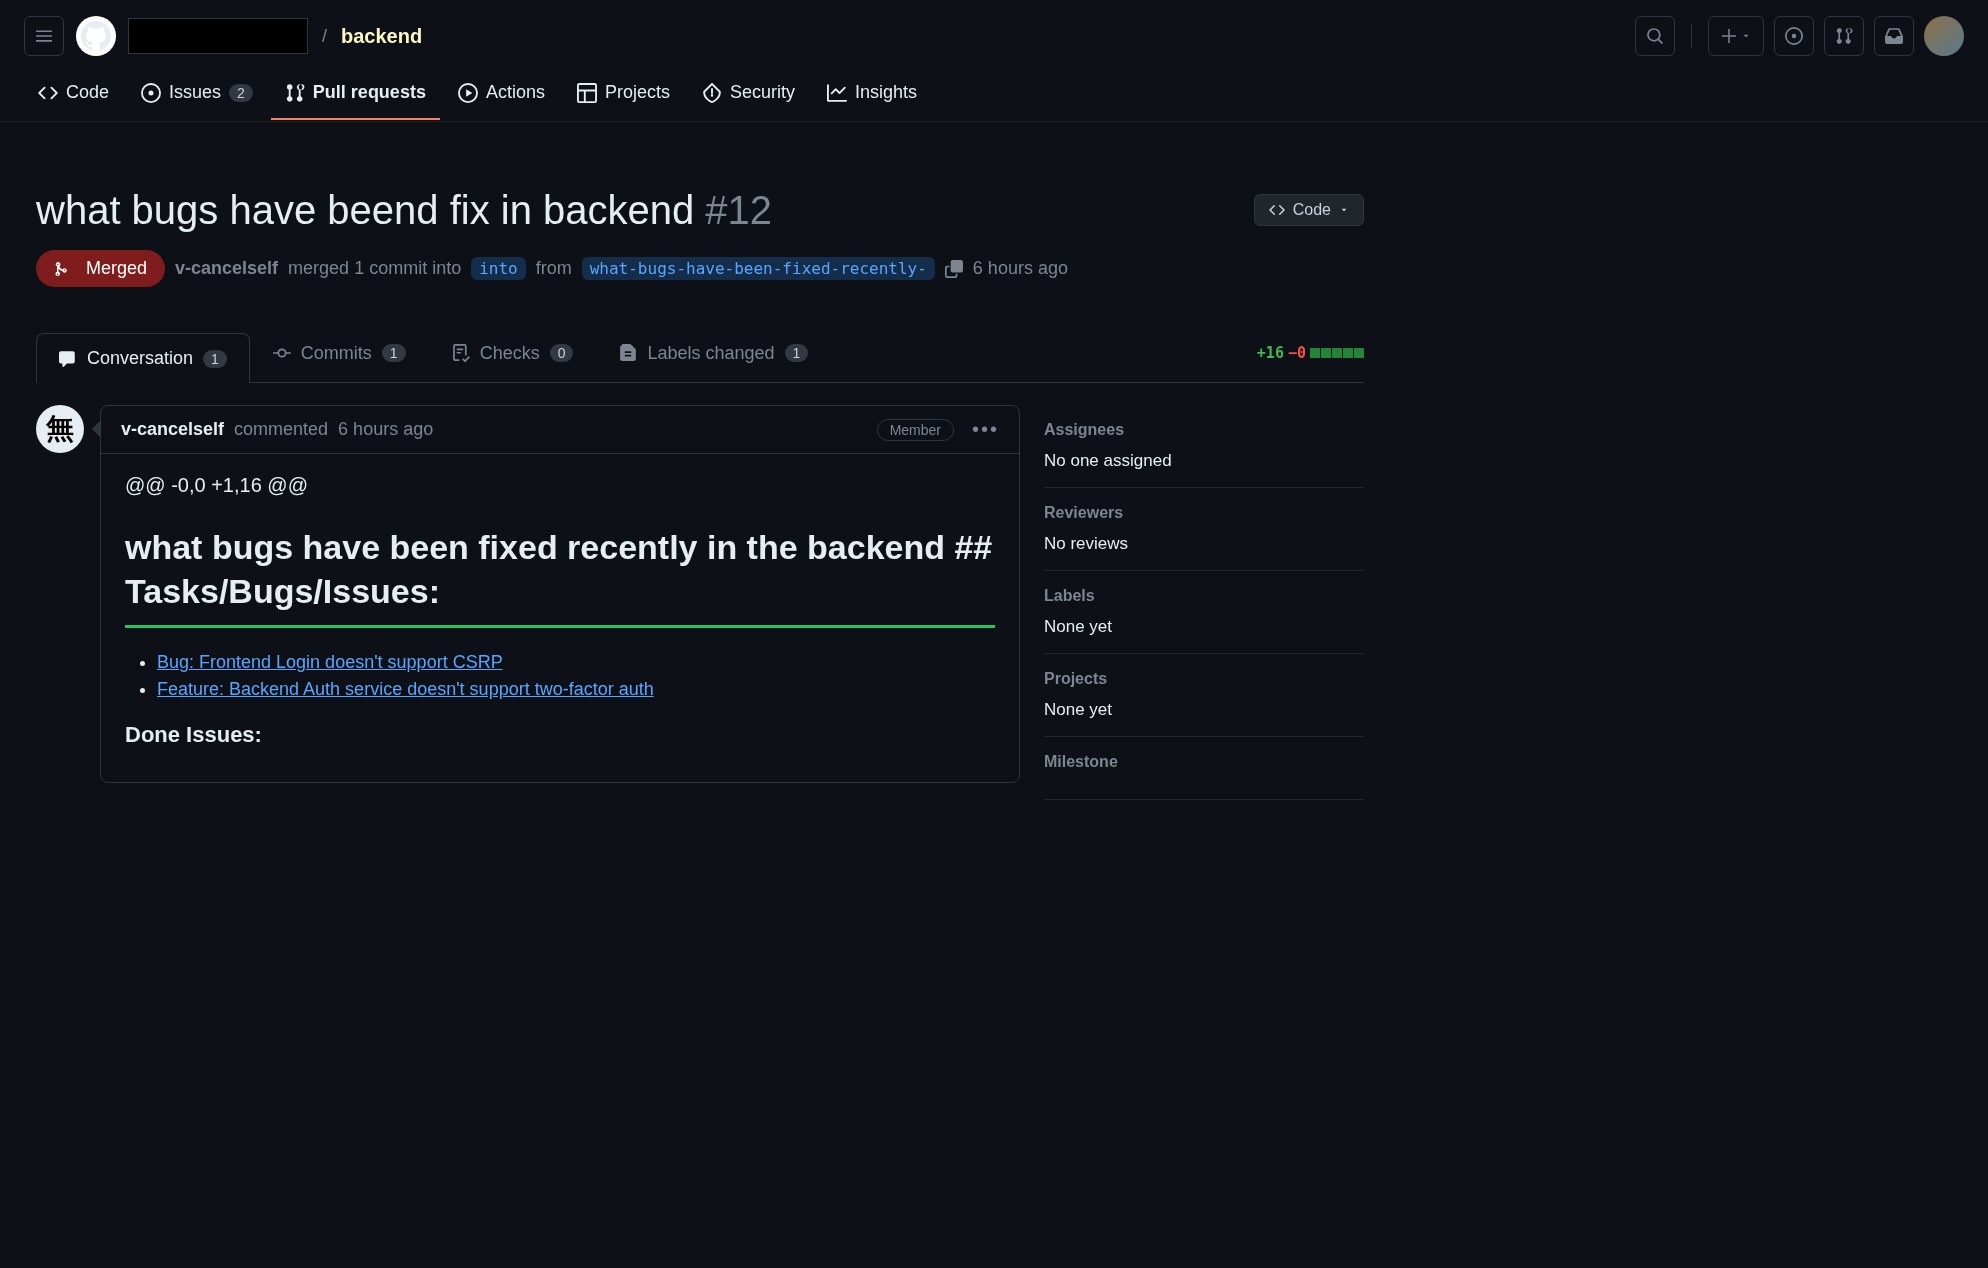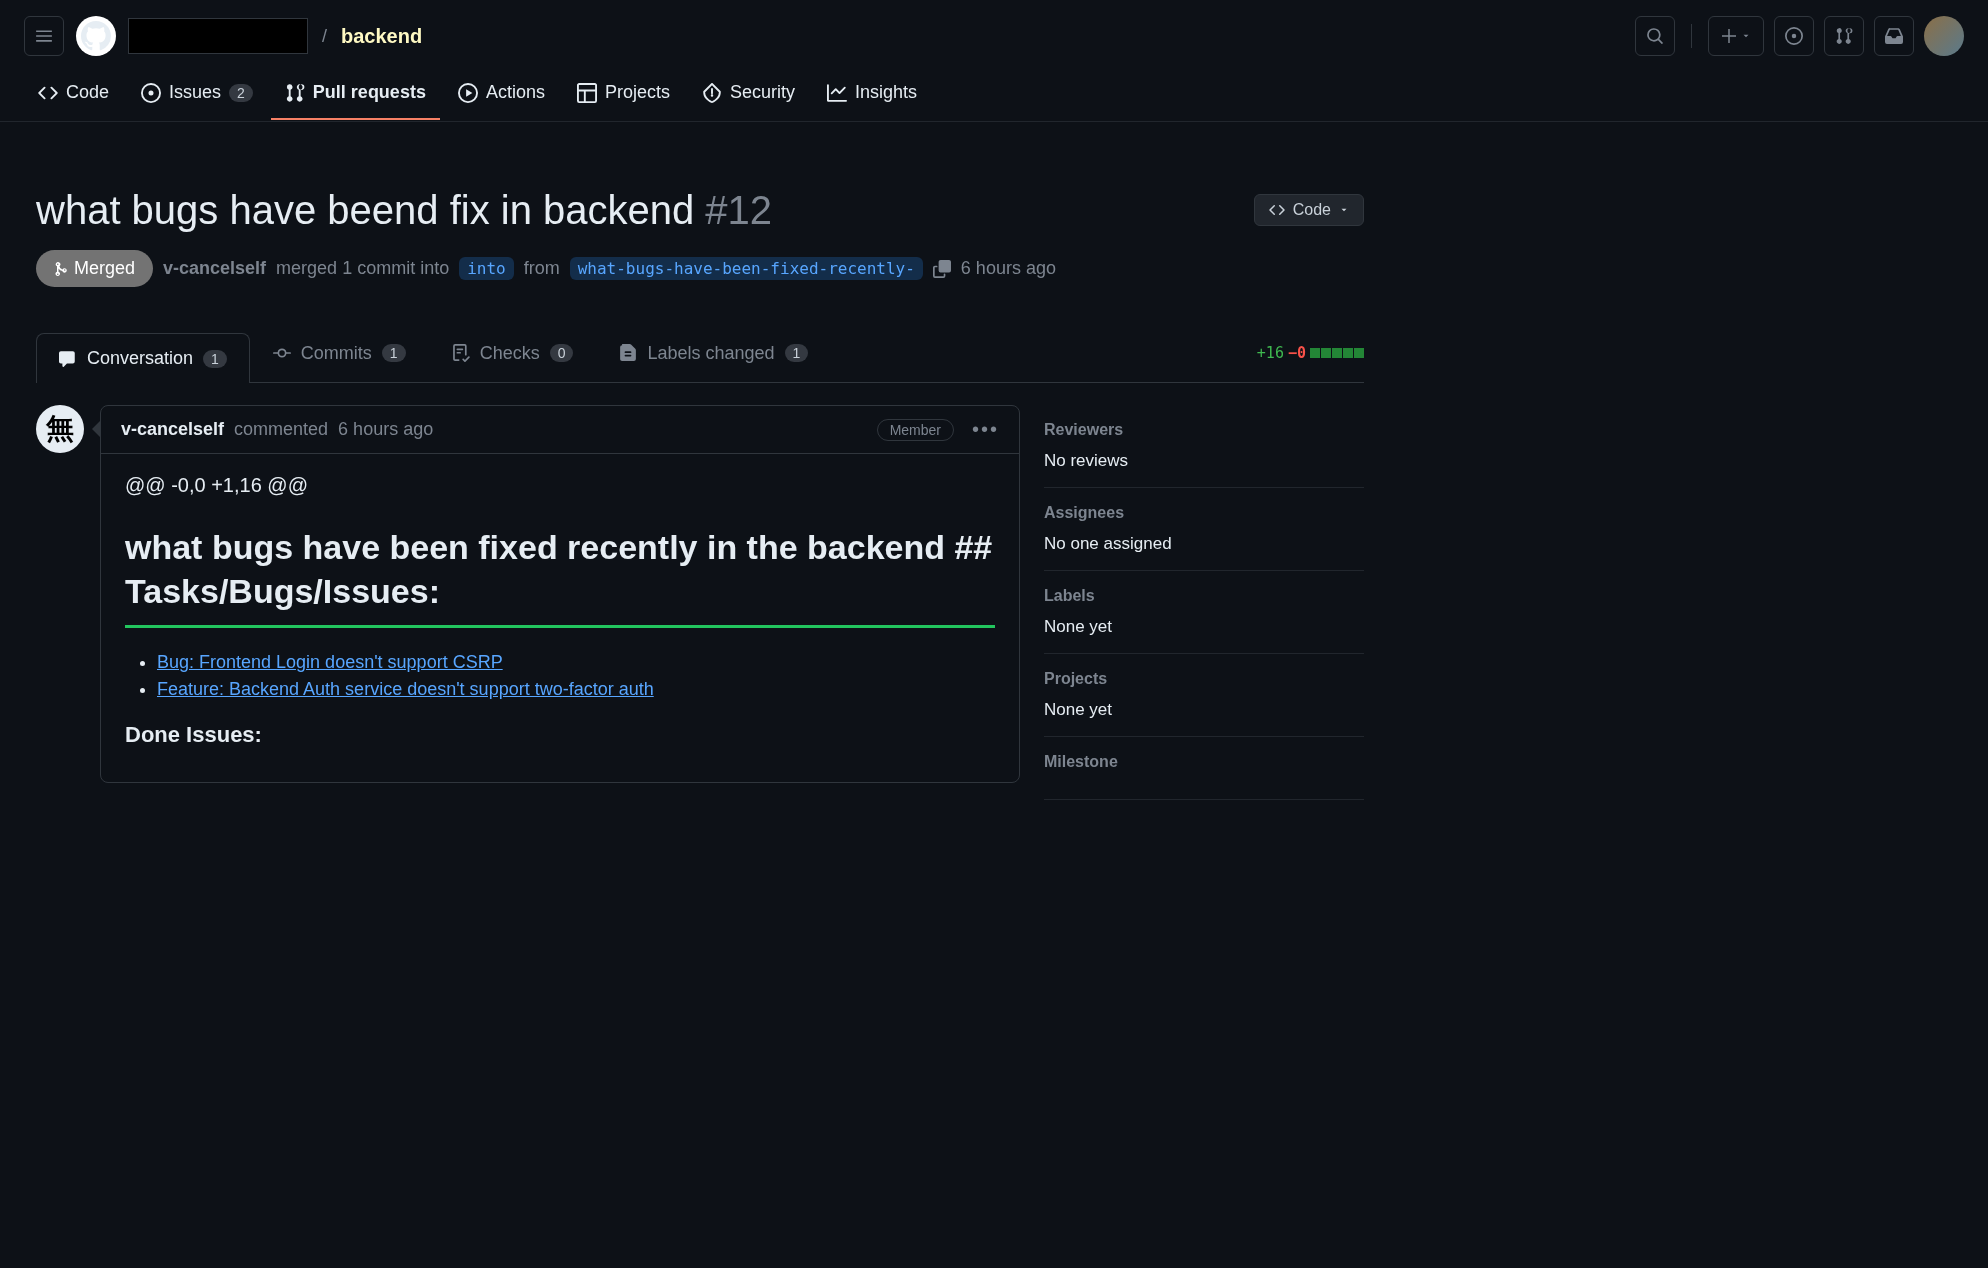--- a/index.html
+++ b/index.html
@@ -97,25 +97,25 @@
   cursor: pointer;
 }
 .status-line {
   display: flex; align-items: center; gap: 10px;
   margin-top: 16px;
   flex-wrap: wrap;
   font-size: 18px;
   color: #7d8590;
 }
 .merged-badge {
-  background: #737373;
+  background: #7f1d1d;
   color: #fff;
   border-radius: 22px;
   padding: 8px 18px;
-  display: flex; align-items: center; gap: 4px;
+  display: flex; align-items: center; gap: 16px;
   font-weight: 500;
   font-size: 18px;
   justify-content: center;
 }
 .user-link { color: #7d8590; font-weight: 600; }
 .branch-pill {
   background: #132d4a;
   color: #58a6ff;
   padding: 2px 8px;
   border-radius: 6px;
@@ -142,21 +142,21 @@
 .pr-tab.active {
   color: #e6edf3;
   border-color: #30363d;
   background: #0d1117;
   position: relative;
   top: 1px;
   margin-top: 9px;
 }
 .pr-tab .counter { font-size: 14px; }
 .diffstat { margin-left: auto; font-family: ui-monospace, monospace; font-size: 15px; display:flex; align-items:center; gap:4px;}
-.add-c { color: #3fb950; font-weight: 400; }
+.add-c { color: #3fb950; font-weight: 700; }
 .del-c { color: #f85149; font-weight: 600; }
 .blocks { display: flex; gap: 1px; }
 .block { width: 10px; height: 10px; background: #238636; }
 .content-row { display: flex; gap: 24px; margin-top: 22px; align-items: flex-start; }
 .timeline { flex: 1; display: flex; gap: 16px; }
 .commenter-avatar {
   width: 48px; height: 48px; border-radius: 50%;
   background: #e6edf3;
   display:flex;align-items:center;justify-content:center;
   font-size: 28px; color:#000; font-weight:bold;
@@ -402,26 +402,26 @@
             <li><a href="#">Bug: Frontend Login doesn't support CSRP</a></li>
             <li><a href="#">Feature: Backend Auth service doesn't support two-factor auth</a></li>
           </ul>
           <h3 class="body-h3">Done Issues:</h3>
         </div>
       </div>
     </div>
 
     <div class="sidebar">
       <div class="side-section">
+        <h4>Assignees</h4>
+        <div class="val">No one assigned</div>
+      </div>
+      <div class="side-section">
         <h4>Reviewers</h4>
         <div class="val">No reviews</div>
-      </div>
-      <div class="side-section">
-        <h4>Assignees</h4>
-        <div class="val">No one assigned</div>
       </div>
       <div class="side-section">
         <h4>Labels</h4>
         <div class="val">None yet</div>
       </div>
       <div class="side-section">
         <h4>Projects</h4>
         <div class="val">None yet</div>
       </div>
       <div class="side-section">

